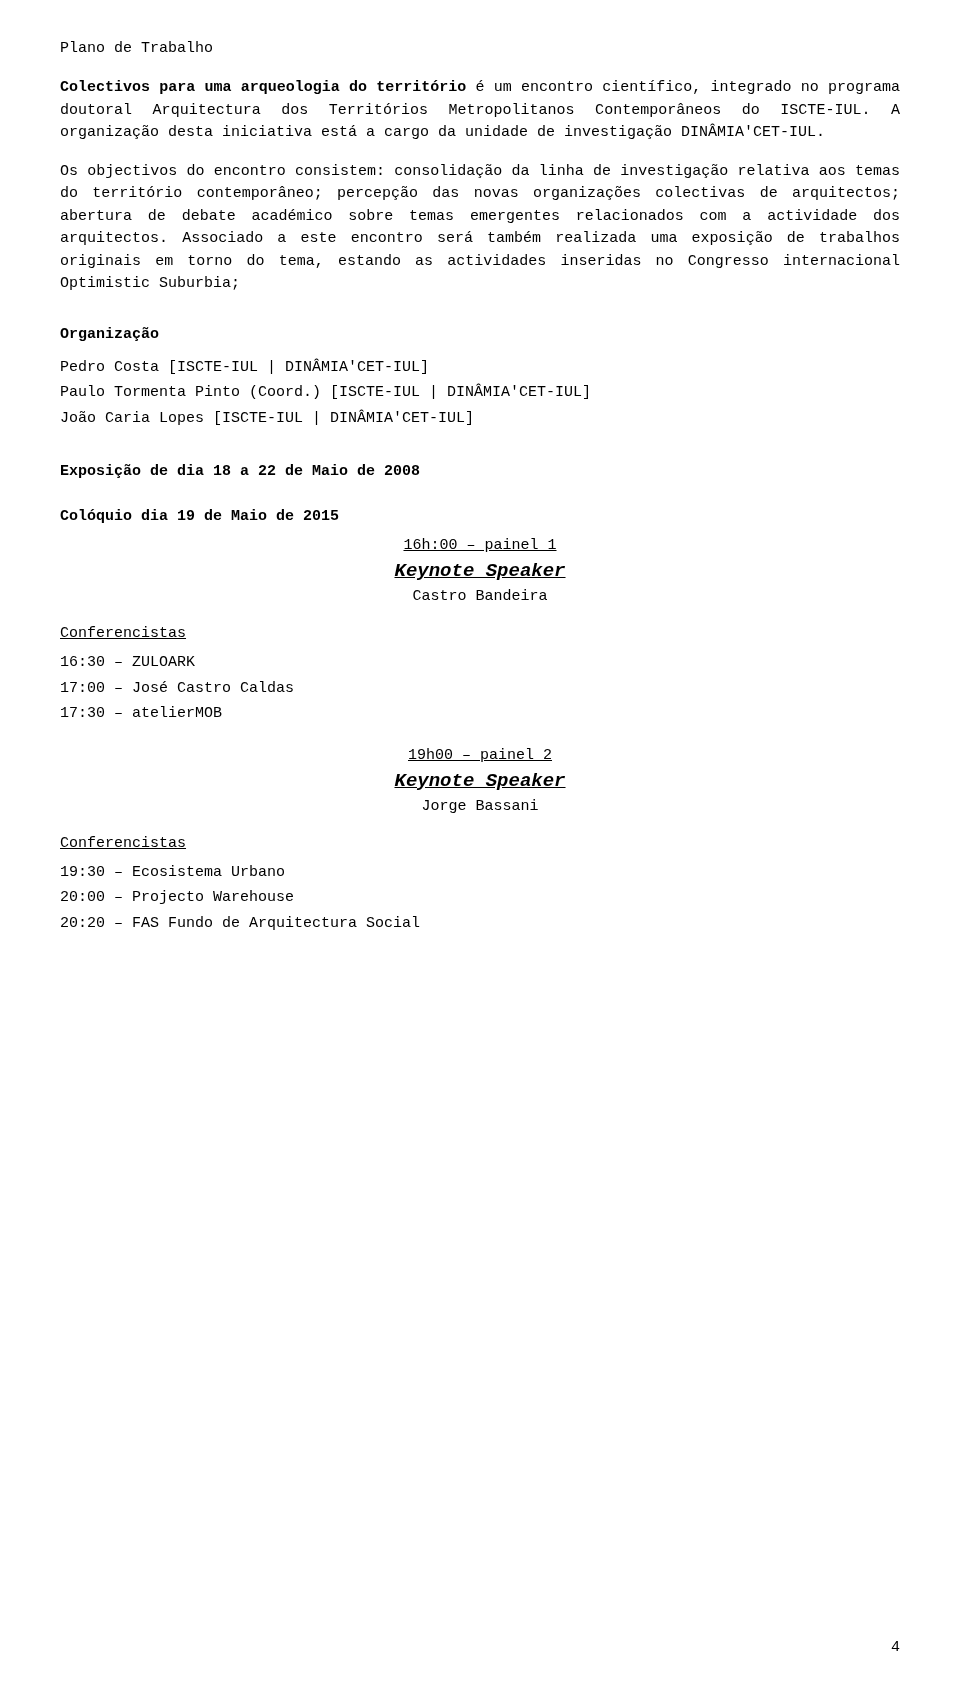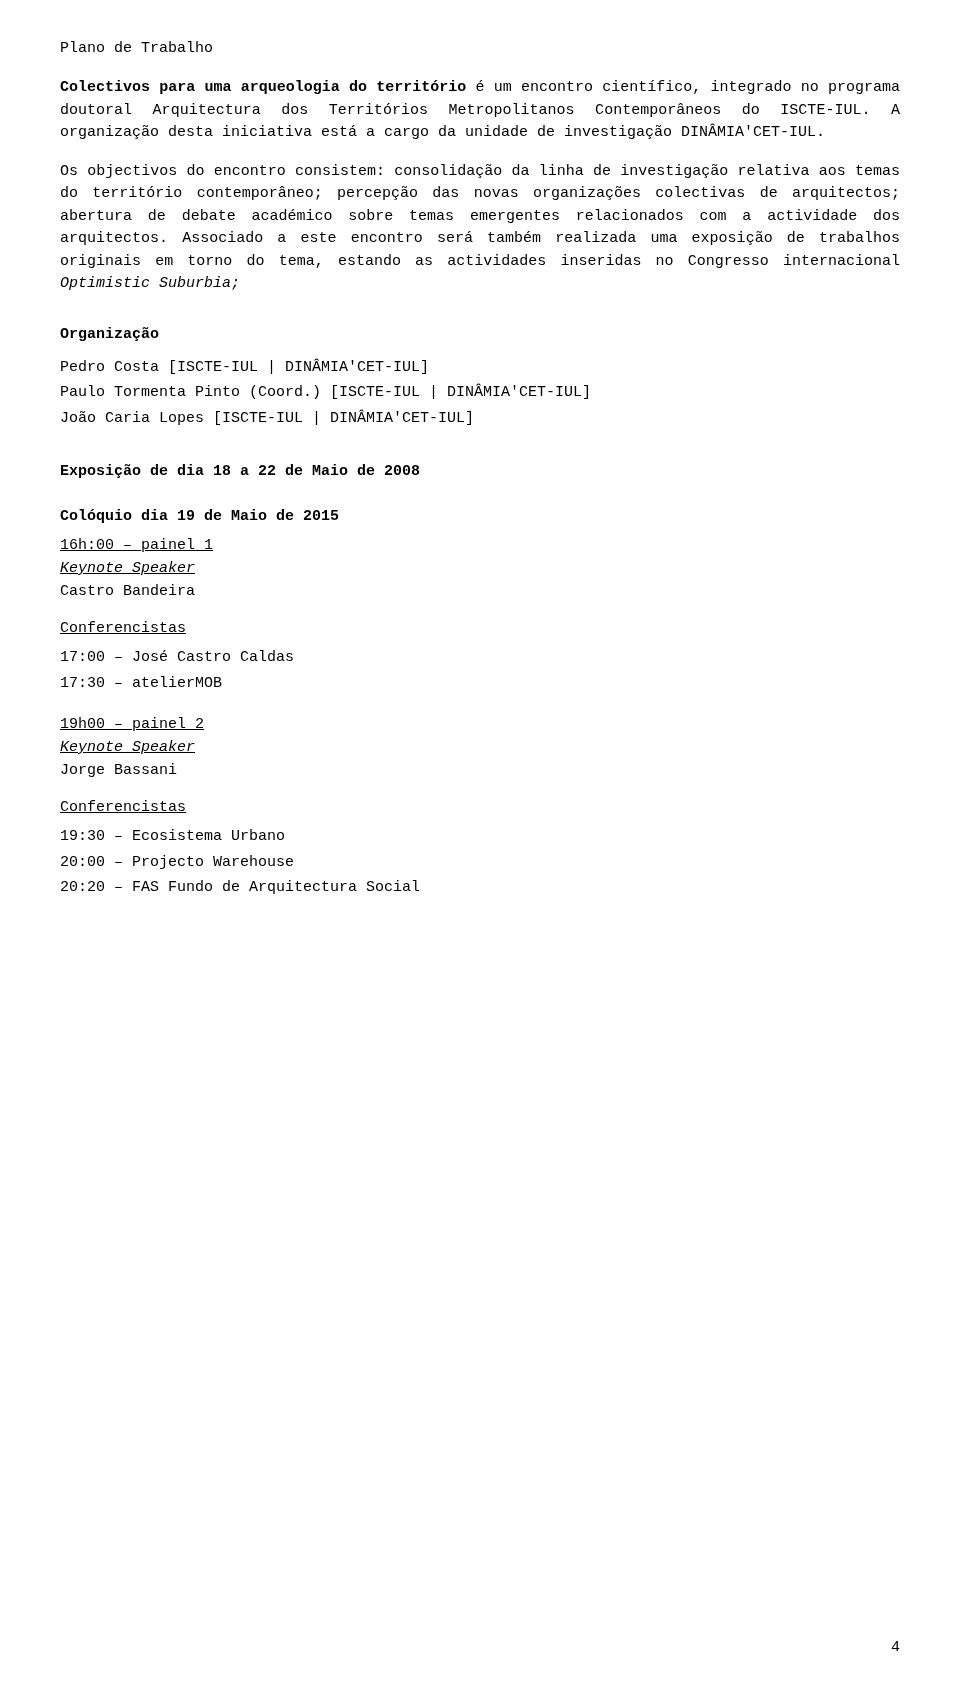--- a/index.html
+++ b/index.html
@@ -68,45 +68,46 @@
     .painel-heading {
       text-decoration: underline;
       margin-bottom: 6px;
       font-size: 15px;
     }
 
     .keynote-italic {
       font-style: italic;
       text-decoration: underline;
       margin-bottom: 6px;
-      font-size: 15px;
+      font-size: 19px;
+      font-weight: bold;
     }
 
     .speaker-name {
       margin-bottom: 20px;
       font-size: 15px;
     }
 
     .conferencistas-heading {
       text-decoration: underline;
       margin-bottom: 8px;
       font-size: 15px;
     }
 
     .conf-line {
       line-height: 1.7;
       font-size: 15px;
     }
 
     .painel-block {
       margin-bottom: 10px;
+      text-align: center;
     }
 
     .italic {
-      font-style: italic;
     }
 
     .conf-block {
       margin-bottom: 20px;
     }
   </style>
 </head>
 <body>
 
 <div>
@@ -136,20 +137,21 @@
   <p class="coloquio-heading">Colóquio dia 19 de Maio de 2015</p>
 
   <div class="painel-block">
     <p class="painel-heading">16h:00 – painel 1</p>
     <p class="keynote-italic">Keynote Speaker</p>
     <p class="speaker-name">Castro Bandeira</p>
   </div>
 
   <div class="conf-block">
     <p class="conferencistas-heading">Conferencistas</p>
+    <p class="conf-line">16:30 – ZULOARK</p>
     <p class="conf-line">17:00 – José Castro Caldas</p>
     <p class="conf-line">17:30 – atelierMOB</p>
   </div>
 
   <div class="painel-block" style="margin-top:20px;">
     <p class="painel-heading">19h00 – painel 2</p>
     <p class="keynote-italic">Keynote Speaker</p>
     <p class="speaker-name">Jorge Bassani</p>
   </div>
 

